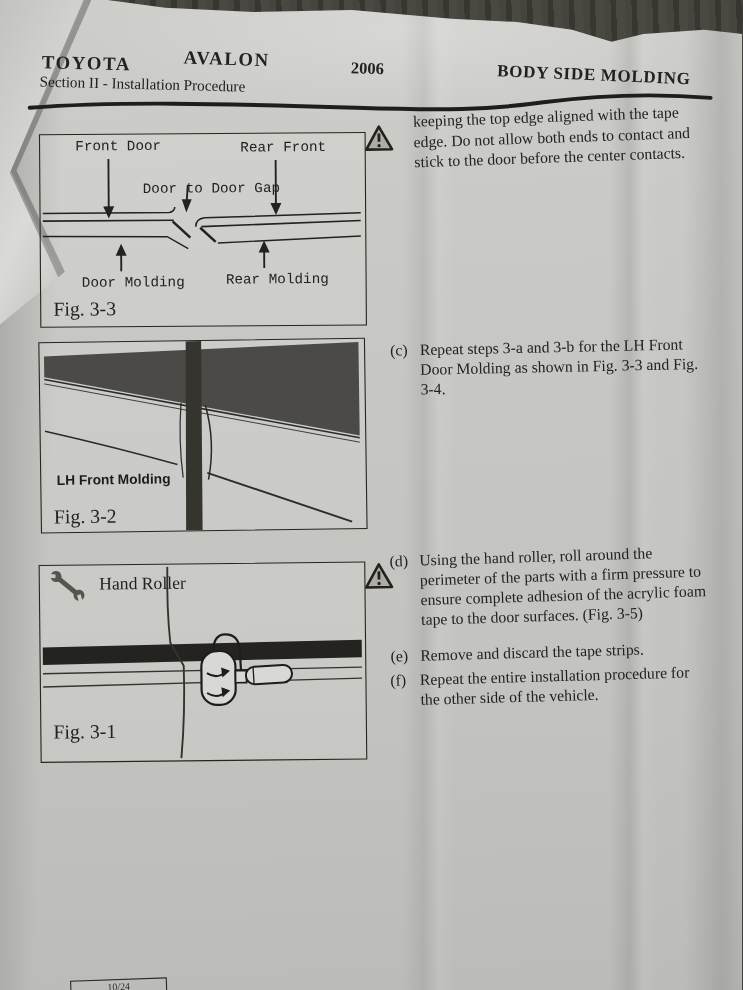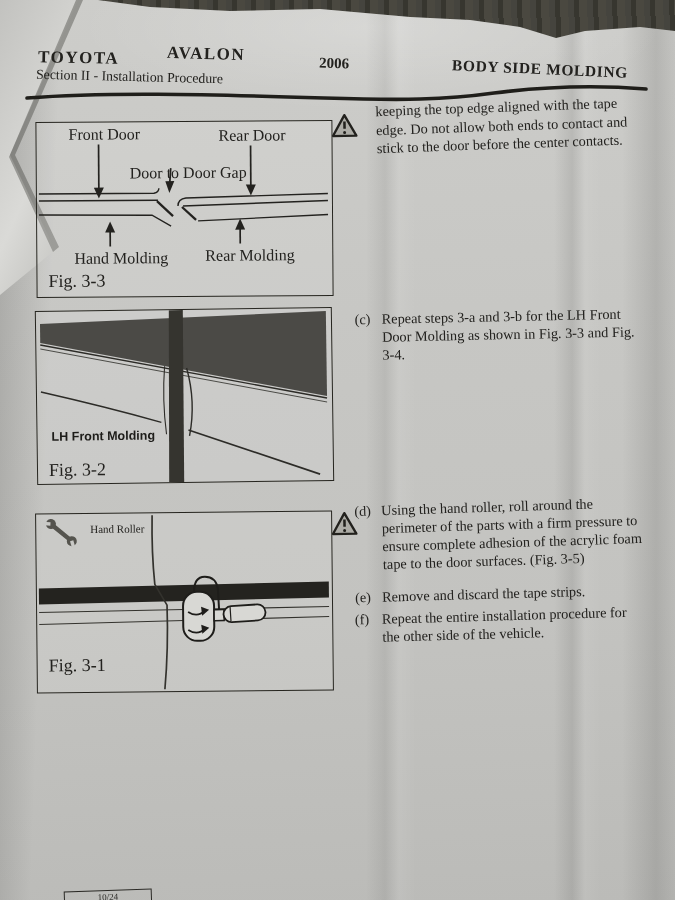--- a/index.html
+++ b/index.html
@@ -63,23 +63,23 @@
   .step-c{left:355px;top:307px;width:316px;transform:rotate(-1.2deg)}
   .step-d{left:355px;top:497px;width:320px;transform:rotate(-1.8deg)}
   .step-e{left:355px;top:584px;width:320px;transform:rotate(-1.6deg)}
   .step-f{left:355px;top:606px;width:320px;transform:rotate(-1.6deg)}
   
   .fig{position:absolute;border:1.6px solid #26251f;background:rgba(255,255,255,0.10)}
   .fig33{left:36px;top:121px;width:295px;height:174px;transform:rotate(-0.4deg)}
   .fig34{left:36px;top:309px;width:295px;height:172px;transform:rotate(-0.8deg)}
   .fig35{left:36px;top:512px;width:295px;height:178px;transform:rotate(-0.6deg)}
   .fig svg{position:absolute;left:0;top:0}
-  .fig-label{position:absolute;font-family:Liberation Serif, serif;font-size:16px;color:#23221f;white-space:nowrap}
+  .fig-label{position:absolute;font-family:Liberation Mono, monospace;font-size:13px;color:#23221f;white-space:nowrap}
   .fig-label-bold{position:absolute;font-family:"Liberation Sans", sans-serif;font-weight:bold;font-size:12.5px;color:#1d1c19;white-space:nowrap}
-  .fig-label-serif{position:absolute;font-size:11px;color:#23221f;white-space:nowrap}
+  .fig-label-serif{position:absolute;font-size:16px;color:#23221f;white-space:nowrap}
   .fig-caption{position:absolute;font-size:18px;color:#23221f;white-space:nowrap}
   
   .footer-box{
     position:absolute;left:64px;top:890px;width:86px;height:18px;
     border:1.6px solid #2a2925;transform:rotate(-2deg);
     font-size:9px;color:#2a2925;text-align:center;line-height:12px;
   }
 </style>
 </head>
 <body>
@@ -156,23 +156,23 @@
         <path d="M2,78 L121,78" stroke-width="1.4"></path>
         <path d="M120,79 L136,94" stroke-width="2.3"></path>
         <path d="M141,84 Q141,77 149,76 L291,72.5" stroke-width="1.4"></path>
         <path d="M146,84 L291,79.5" stroke-width="1.4"></path>
         <path d="M145,85 L159,98" stroke-width="2.3"></path>
         <path d="M2,92 L115,93 L134,104" stroke-width="1.3"></path>
         <path d="M161,99 L291,93.5" stroke-width="1.3"></path>
       </g>
     </svg>
     <div class="fig-label" style="left:32px;top:3px">Front Door</div>
-    <div class="fig-label" style="left:182px;top:5px">Rear Door</div>
+    <div class="fig-label" style="left:182px;top:5px">Rear Front</div>
     <div class="fig-label" style="left:93px;top:42px">Door to Door Gap</div>
-    <div class="fig-label" style="left:37px;top:127px">Hand Molding</div>
+    <div class="fig-label" style="left:37px;top:127px">Door Molding</div>
     <div class="fig-label" style="left:168px;top:125px">Rear Molding</div>
     <div class="fig-caption" style="left:11px;top:148px">Fig. 3-3</div>
   </div>
 
   <div class="fig fig34">
     <svg width="295" height="172" viewBox="0 0 295 172">
       <polygon points="4,12 290,3 290,88 4,31" fill="#4b4a46"></polygon>
       <g stroke="#2c2b27" fill="none">
         <path d="M4,33 L290,90" stroke-width="1.4"></path>
         <path d="M4,37 L290,94" stroke-width="0.8"></path>

